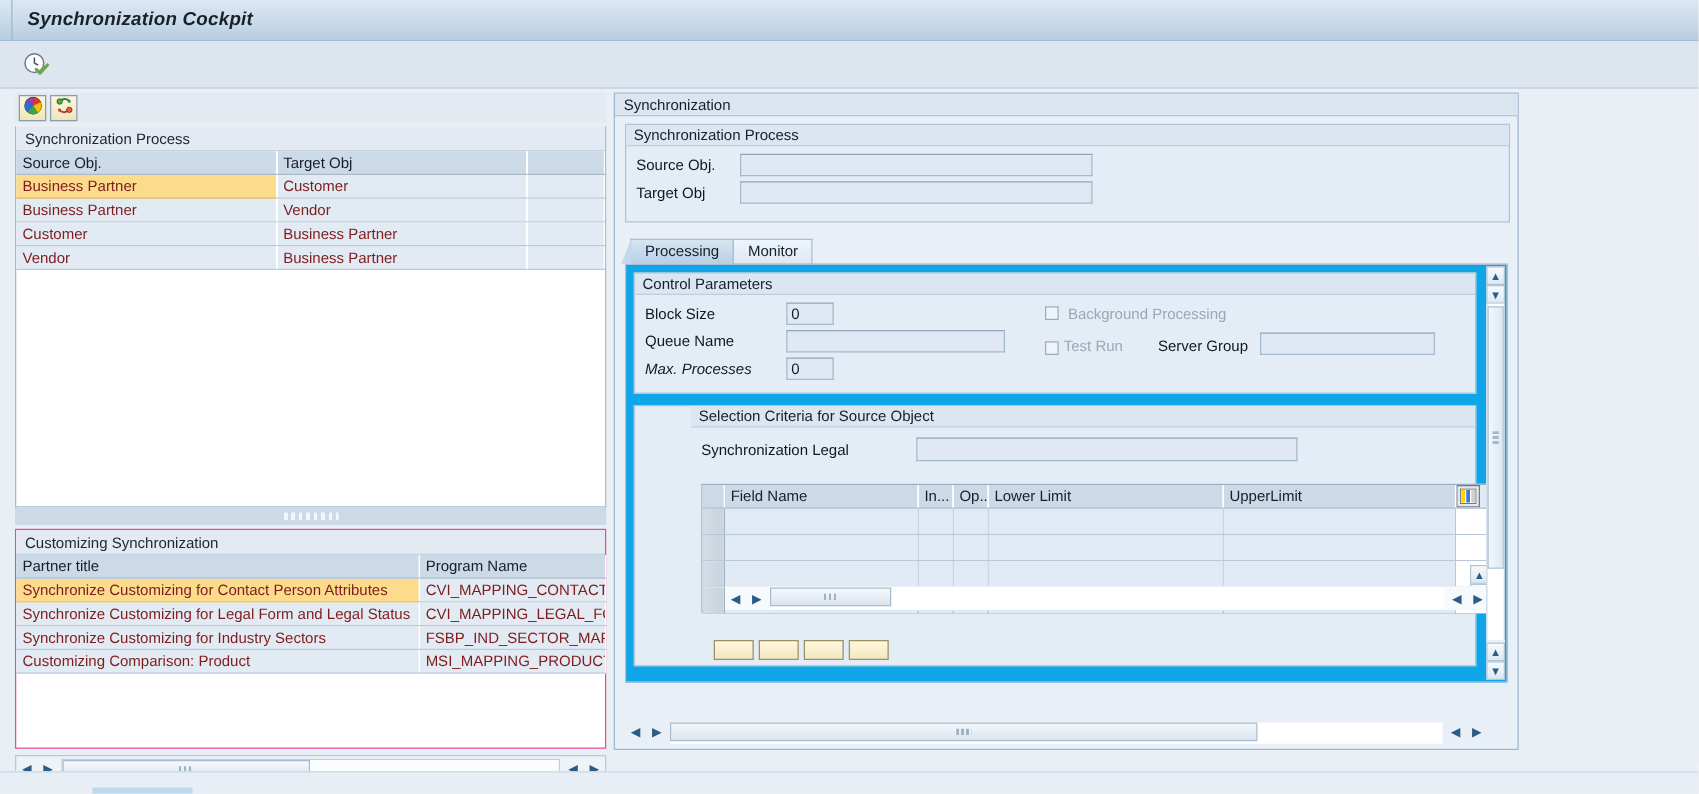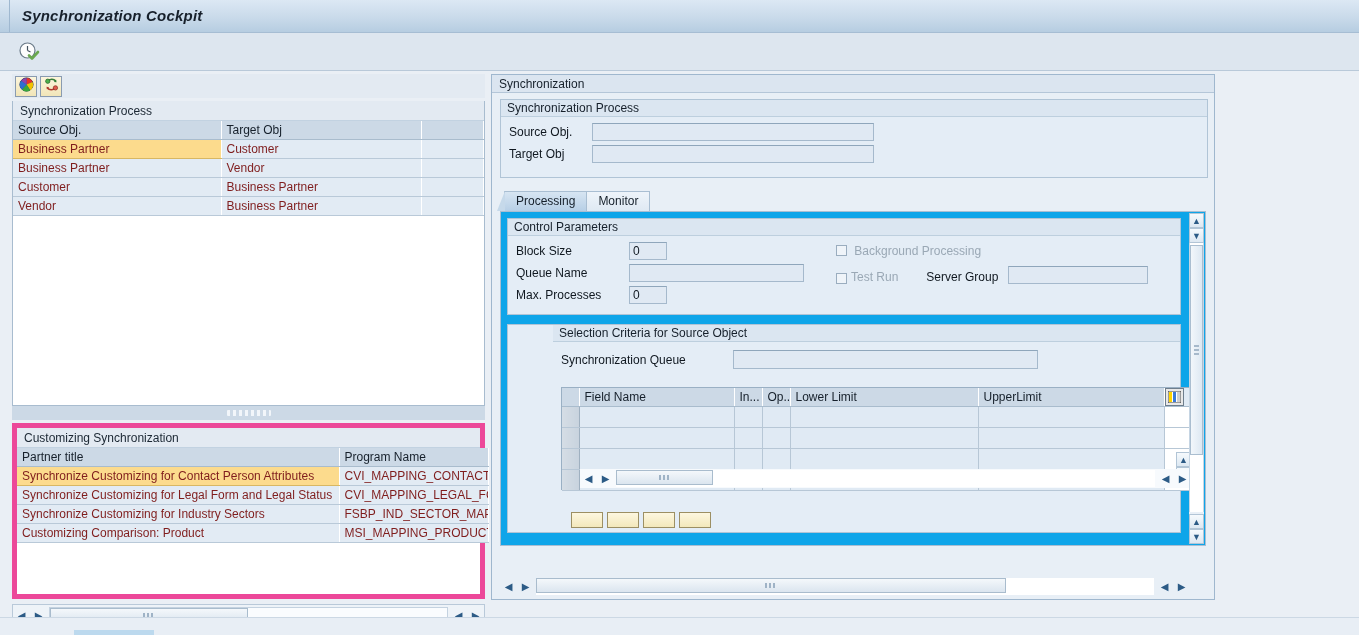--- a/index.html
+++ b/index.html
@@ -135,21 +135,21 @@
   .splitter-h .dots {
     width: 44px; height: 6px;
     background: repeating-linear-gradient(to right, #f2f6fa 0 3px, transparent 3px 6px);
     border-radius: 1px;
   }
 
   .grid-box2 {
     position: absolute; left: 2px; top: 278px;
     width: 473px; height: 253px;
     background: #ffffff;
-    border: 5px solid #ec4899;
+    border: 1px solid #ec4899;
   }
 
   .hscroll {
     position: absolute; left: 2px; top: 530px;
     width: 473px; height: 22px;
     background: #eef3f8;
     border: 1px solid #b9c9d9;
     display: flex; align-items: center;
   }
   .sc-arrow {
@@ -537,42 +537,42 @@
           <div class="group-body" style="position:relative;height:78px;">
             <div class="frow">
               <div class="flabel" style="width:113px;">Block Size</div>
               <input class="sapinput" style="width: 38px;" value="0">
             </div>
             <div class="frow">
               <div class="flabel" style="width:113px;">Queue Name</div>
               <input class="sapinput" style="width: 175px;" value="">
             </div>
             <div class="frow">
-              <div class="flabel" style="width:113px;">Max. Processes</div>
+              <div class="flabel" style="width:113px;font-style:italic;">Max. Processes</div>
               <input class="sapinput" style="width: 38px;" value="0">
             </div>
 
             <div style="position:absolute;left:328px;top:8px;">
               <span class="chk"></span>
               <span class="flabel disabled-text">Background Processing</span>
             </div>
             <div style="position:absolute;left:328px;top:30px;display:flex;align-items:flex-end;">
               <span class="chk"></span>
               <span class="flabel disabled-text">Test Run</span>
               <span class="flabel" style="margin-left:28px;">Server Group</span>
               <input class="sapinput" style="width: 140px; margin-left: 10px;" value="">
             </div>
           </div>
         </div>
 
         <div class="group" style="margin:9px 24px 0 6px;padding-left:45px;">
           <div class="group-hdr">Selection Criteria for Source Object</div>
           <div class="group-body" style="position:relative;height:190px;padding-top:8px;">
             <div class="frow">
-              <div class="flabel" style="width:172px;">Synchronization Queue</div>
+              <div class="flabel" style="width:172px;">Synchronization Legal</div>
               <input class="sapinput" style="width: 305px; height: 19px;" value="">
             </div>
 
             <div class="fgrid" style="left:8px;top:45px;width:632px;height:103px;">
               <table class="fieldgrid">
                 <colgroup>
                   <col style="width:17px">
                     <col style="width:155px">
                     <col style="width:28px">
                   <col style="width:28px">

